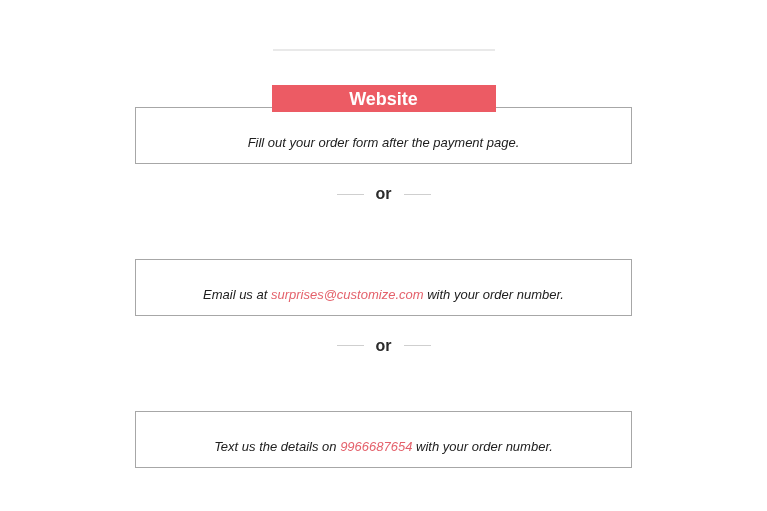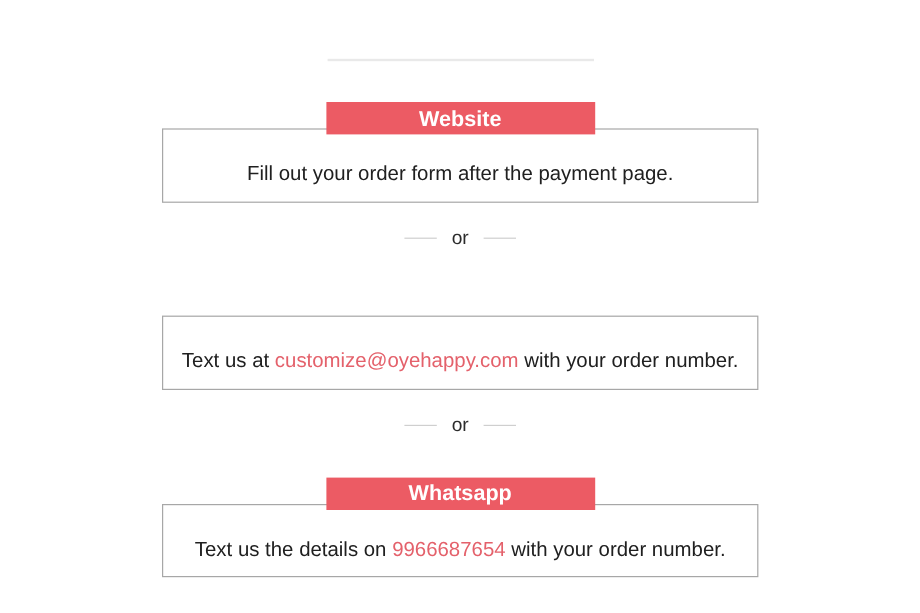--- a/index.html
+++ b/index.html
@@ -52,33 +52,35 @@
     font-size:18px;
     font-weight:700;
     display:flex;align-items:center;justify-content:center;
     line-height:1;
   }
   .box{
     border:1px solid var(--box-border);
     background:#fff;
     text-align:center;
     padding:28px 10px 13px;
-    font-size:17px;
+    font-size:13px;
     color:var(--text);
     line-height:1.1;
+    font-style:italic;
   }
   .box .highlight{
     color:var(--link);
   }
   .or-divider{
     display:flex;
     align-items:center;
     justify-content:center;
     gap:12px;
     margin:21px auto 30px;
+    font-weight:bold;
   }
   .or-divider .line{
     width:27px;height:1px;
     background:var(--divider-line);
   }
   .or-divider .or-label{
     font-size:16px;
     color:#2B2B2B;
     line-height:1.1;
   }
@@ -98,30 +100,29 @@
   </div>
 
   <div class="or-divider">
     <span class="line"></span>
     <span class="or-label">or</span>
     <span class="line"></span>
   </div>
 
   <div class="section">
     <div class="box">
-      <span>Text us at </span><span class="highlight">customize@oyehappy.com</span><span> with your order number.</span>
+      <span>Email us at </span><span class="highlight">surprises@customize.com</span><span> with your order number.</span>
     </div>
   </div>
 
   <div class="or-divider">
     <span class="line"></span>
     <span class="or-label">or</span>
     <span class="line"></span>
   </div>
 
   <div class="section">
-    <div class="banner">Whatsapp</div>
     <div class="box">
       <span>Text us the details on </span><span class="highlight">9966687654</span><span> with your order number.</span>
     </div>
   </div>
 
 </div>
 
 </body></html>

